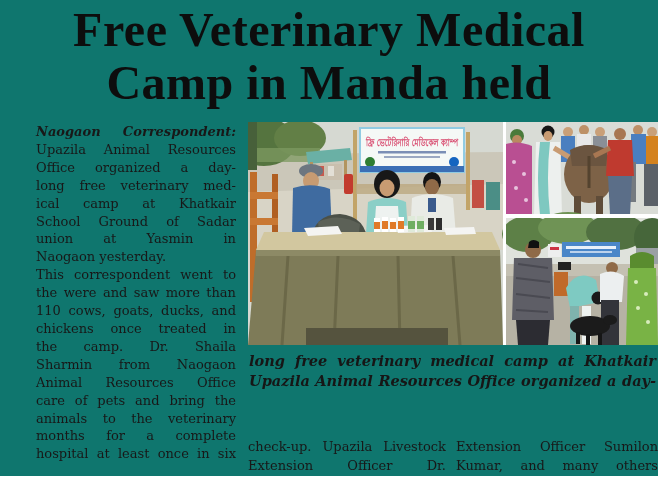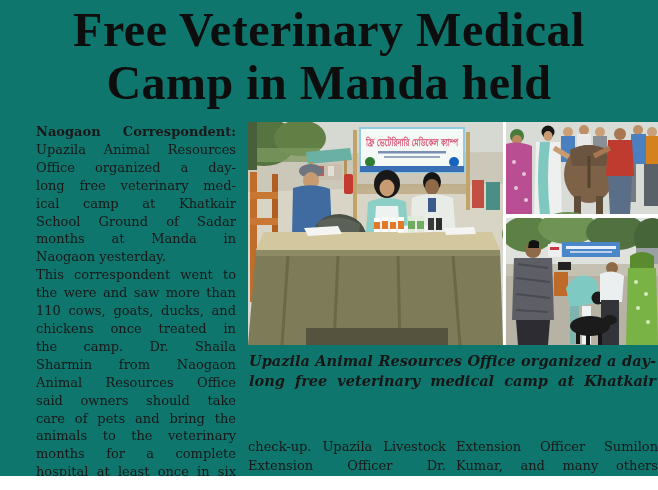--- a/index.html
+++ b/index.html
@@ -12,21 +12,21 @@
     position:absolute;left:0;top:3px;width:658px;text-align:center;
     font-family:"Liberation Serif",serif;font-weight:700;
     font-size:48px;line-height:53px;color:#0d0d0d;letter-spacing:0.5px;
   }
   .bodycol{position:absolute;font-size:13px;line-height:17.9px;color:#181818;}
   .left-col{left:36px;top:123px;width:200px;}
   .bottom-mid{left:248px;top:437px;width:198px;line-height:19px;}
   .bottom-right{left:456px;top:437px;width:202px;line-height:19px;}
   .tline{white-space:normal;}
   .just{text-align:justify;text-align-last:justify;}
-  .bold{font-weight:700;}
+  .bold{font-weight:700;font-style:italic;}
   .photo-wrap{position:absolute;left:248px;top:122px;width:410px;height:223px;}
   .caption{
     position:absolute;left:249px;top:351px;width:407px;
     font-size:14.5px;line-height:20px;font-style:italic;font-weight:700;color:#161616;
   }
   .caption-last{display:flex;justify-content:space-between;}
   svg{display:block;}
 </style>
 </head>
 <body>
@@ -38,30 +38,29 @@
       <div class="tline">Camp in Manda held</div>
     </div>
 
   <div class="bodycol left-col">
       <div class="tline just bold">Naogaon Correspondent:</div>
       <div class="tline just">Upazila Animal Resources</div>
       <div class="tline just">Office organized a day-</div>
       <div class="tline just">long free veterinary med-</div>
       <div class="tline just">ical camp at Khatkair</div>
       <div class="tline just">School Ground of Sadar</div>
-      <div class="tline just">months at Manda in</div>
+      <div class="tline just">union at Yasmin in</div>
       <div class="tline">Naogaon yesterday.</div>
       <div class="tline just">This correspondent went to</div>
       <div class="tline just">the were and saw more than</div>
       <div class="tline just">110 cows, goats, ducks, and</div>
       <div class="tline just">chickens once treated in</div>
       <div class="tline just">the camp. Dr. Shaila</div>
       <div class="tline just">Sharmin from Naogaon</div>
       <div class="tline just">Animal Resources Office</div>
-      <div class="tline just">said owners should take</div>
       <div class="tline just">care of pets and bring the</div>
       <div class="tline just">animals to the veterinary</div>
       <div class="tline just">months for a complete</div>
       <div class="tline just">hospital at least once in six</div>
     </div>
 
   <div class="photo-wrap">
     <svg width="410" height="223" viewBox="0 0 410 223">
 
       <g>
@@ -281,22 +280,22 @@
         </g>
       </g>
 
       <rect x="255" y="0" width="3" height="223" fill="#ffffff"></rect>
       <rect x="257" y="92" width="153" height="4" fill="#ffffff"></rect>
     </svg>
   </div>
 
   <div class="caption">
     <div>
+        <div class="tline just">long free veterinary medical camp at Khatkair</div>
         <div class="tline just">Upazila Animal Resources Office organized a day-</div>
-        <div class="tline just">long free veterinary medical camp at Khatkair</div>
       </div>
   </div>
 
   <div class="bodycol bottom-mid">
       <div class="tline just">check-up. Upazila Livestock</div>
       <div class="tline just">Extension Officer Dr.</div>
       <div class="tline just">Yasmin, Livestock</div>
     </div>
   <div class="bodycol bottom-right">
       <div class="tline just">Extension Officer Sumilon</div>

